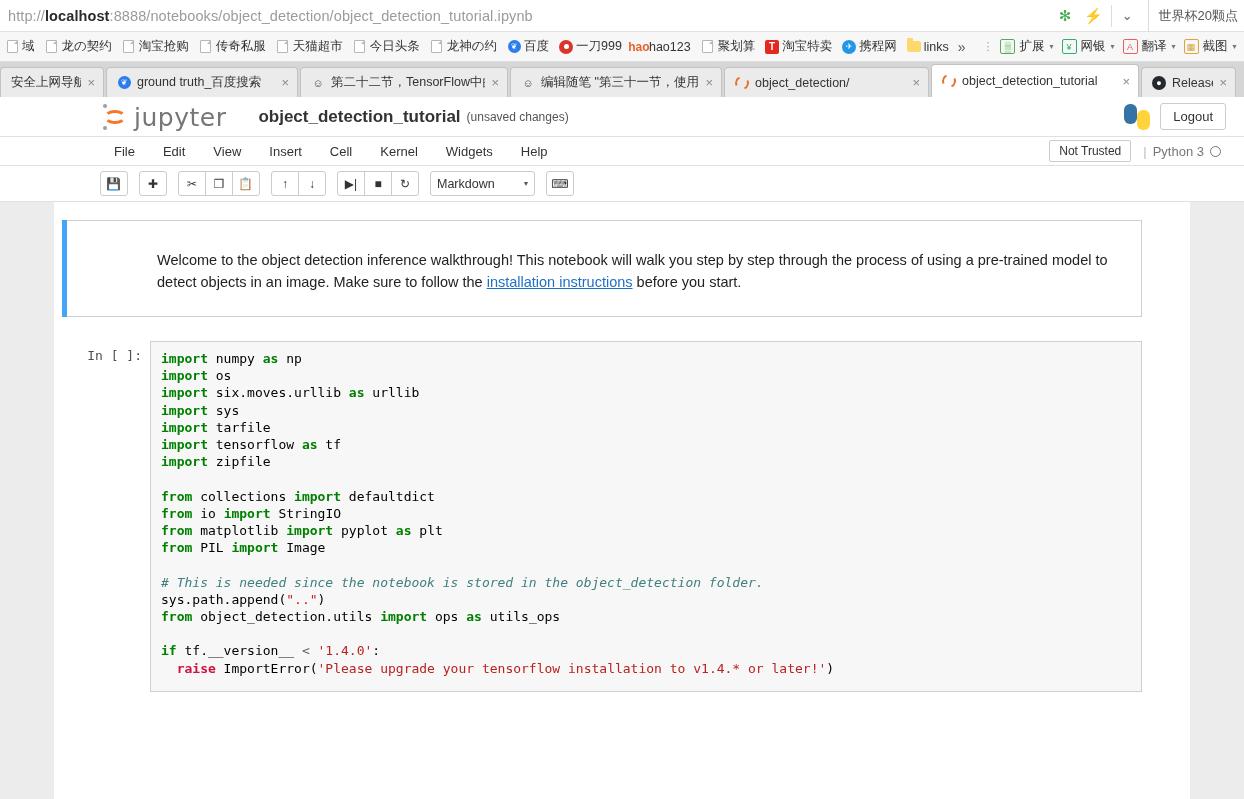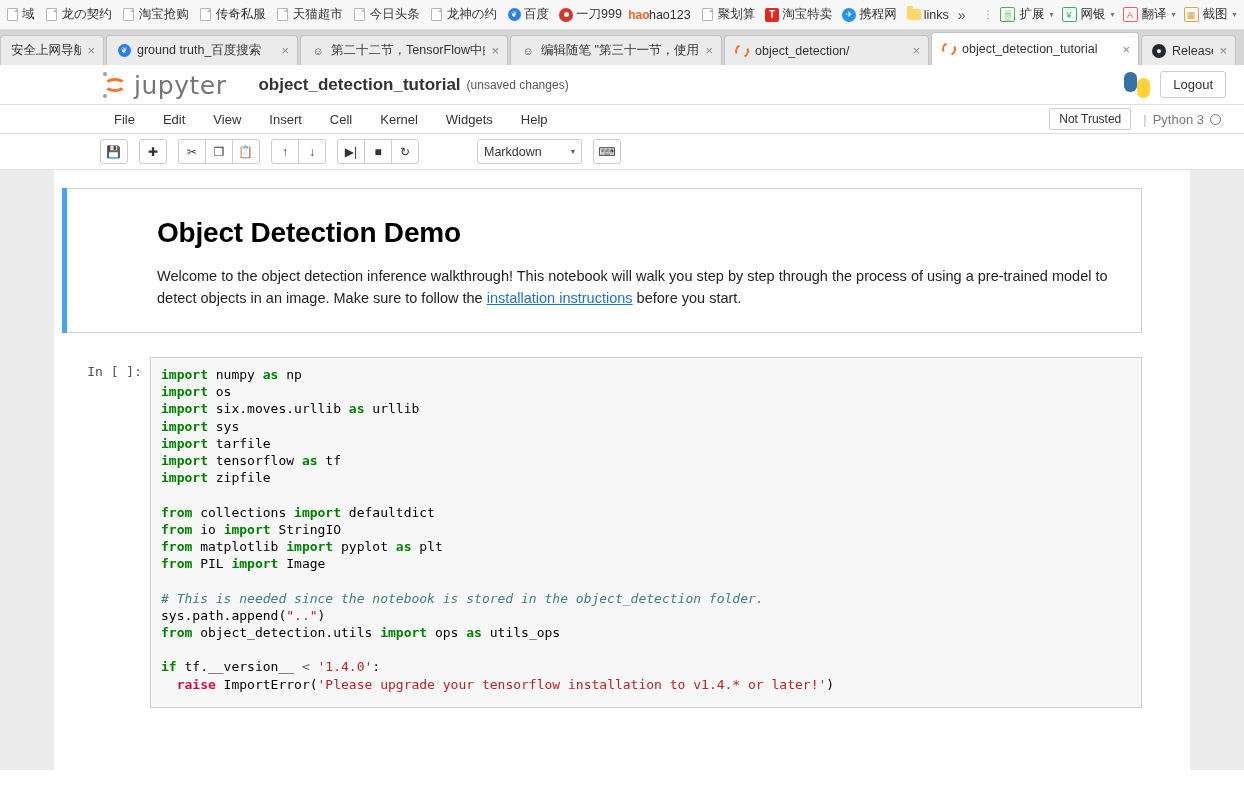--- a/index.html
+++ b/index.html
@@ -239,21 +239,21 @@
     margin-left:-1px;
   }
   .tb-group .tb-btn:first-child { margin-left:0; border-radius:3px 0 0 3px;}
   .tb-group .tb-btn:last-child { border-radius:0 3px 3px 0;}
   .tb-group .tb-btn:only-child { border-radius:3px;}
   .tb-select {
     height:25px; min-width:105px;
     border:1px solid #cccccc; background:#fff; border-radius:3px;
     font-size:12.5px; color:#333; padding:0 6px;
     display:flex; align-items:center; justify-content:space-between;
-    margin-right:11px; cursor:pointer;margin-left:47px;
+    margin-right:11px; cursor:pointer;
   }
   .tb-select .car { font-size:8px; color:#555;}
 
   
   .nb-body {
     background:#ececec;
     height: 600px;
     padding-top: 0px;
     overflow: hidden;
   }
@@ -315,20 +315,33 @@
   .s  { color:#ba2121; }                     
   .c  { color:#408080; font-style:italic; }  
   .o  { color:#666666; }                     
   .n  { color:#000000; }
 </style>
 </head>
 <body>
 
 <div class="browser">
 
+  <div class="urlbar-row">
+    <div class="urlbar">
+      <span class="scheme">http://</span>
+        <span class="host">localhost</span>
+        <span class="rest">:8888/notebooks/object_detection/object_detection_tutorial.ipynb</span>
+    </div>
+    <div class="url-icons">
+      <span class="ic" style="color:#3fae4a;font-size:15px;line-height:17px;">✻</span>
+      <span class="ic" style="color:#2cb34a;font-size:15px;line-height:17px;">⚡</span>
+      <span class="chev-box" style="color:#666;font-size:13px;">⌄</span>
+    </div>
+    <div class="news-strip">世界杯20颗点</div>
+  </div>
 
   <div class="bookmarks-row" id="bookmarks-bar">
       <div class="bm">
         <span class="favicon">
           <span class="doc-ico"></span>
         </span>
         <span>域</span>
       </div>
       <div class="bm">
         <span class="favicon">
@@ -554,21 +567,20 @@
         <button class="tb-btn">⌨</button>
       </div>
     </div>
 
   <div class="nb-body">
     <div class="nb-paper">
 
       <div class="cell-md-selected">
         <div class="md-blue-bar"></div>
         <div class="md-box">
-          <h1 class="md-h1">Object Detection Demo</h1>
           <p class="md-p"><span>Welcome to the object detection inference walkthrough! This notebook will walk you step by step through the process of using a pre-trained model to detect objects in an image. Make sure to follow the </span><a href="#">installation instructions</a><span> before you start.</span></p>
         </div>
       </div>
 
 
       <div class="code-cell">
         <div class="in-prompt">In [ ]:</div>
         <div class="code-area" id="code-area"><div><span class="k">import</span><span class="n"> numpy </span><span class="k">as</span><span class="n"> np</span></div><div><span class="k">import</span><span class="n"> os</span></div><div><span class="k">import</span><span class="n"> six.moves.urllib </span><span class="k">as</span><span class="n"> urllib</span></div><div><span class="k">import</span><span class="n"> sys</span></div><div><span class="k">import</span><span class="n"> tarfile</span></div><div><span class="k">import</span><span class="n"> tensorflow </span><span class="k">as</span><span class="n"> tf</span></div><div><span class="k">import</span><span class="n"> zipfile</span></div><div>&nbsp;</div><div><span class="k">from</span><span class="n"> collections </span><span class="k">import</span><span class="n"> defaultdict</span></div><div><span class="k">from</span><span class="n"> io </span><span class="k">import</span><span class="n"> StringIO</span></div><div><span class="k">from</span><span class="n"> matplotlib </span><span class="k">import</span><span class="n"> pyplot </span><span class="k">as</span><span class="n"> plt</span></div><div><span class="k">from</span><span class="n"> PIL </span><span class="k">import</span><span class="n"> Image</span></div><div>&nbsp;</div><div><span class="c"># This is needed since the notebook is stored in the object_detection folder.</span></div><div><span class="n">sys.path.append(</span><span class="s">".."</span><span class="n">)</span></div><div><span class="k">from</span><span class="n"> object_detection.utils </span><span class="k">import</span><span class="n"> ops </span><span class="k">as</span><span class="n"> utils_ops</span></div><div>&nbsp;</div><div><span class="k">if</span><span class="n"> tf.__version__ </span><span class="o">&lt;</span><span class="n"> </span><span class="s">'1.4.0'</span><span class="n">:</span></div><div><span class="n">  </span><span class="kr">raise</span><span class="n"> ImportError(</span><span class="s">'Please upgrade your tensorflow installation to v1.4.* or later!'</span><span class="n">)</span></div></div>
       </div>
 

